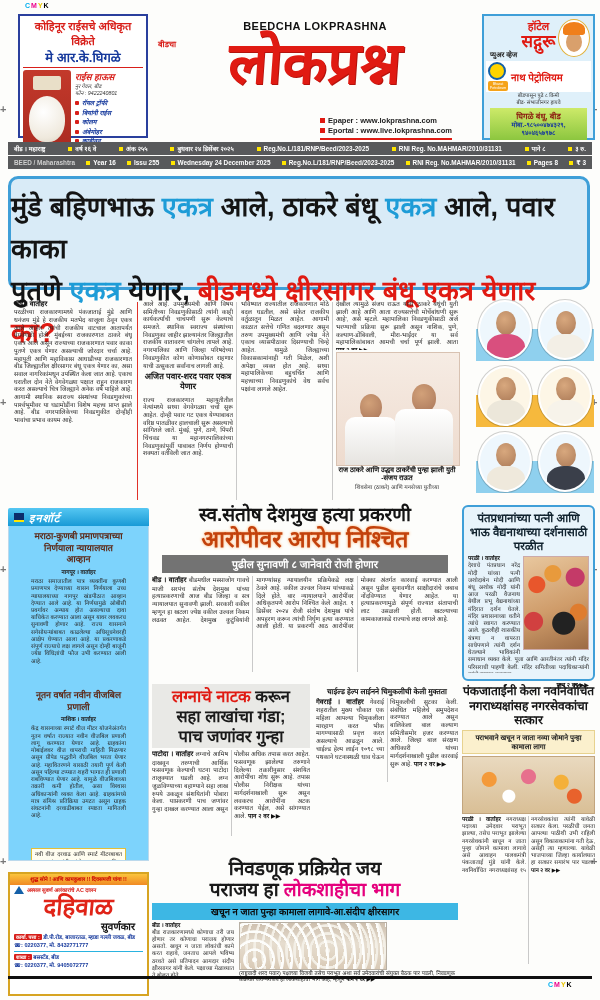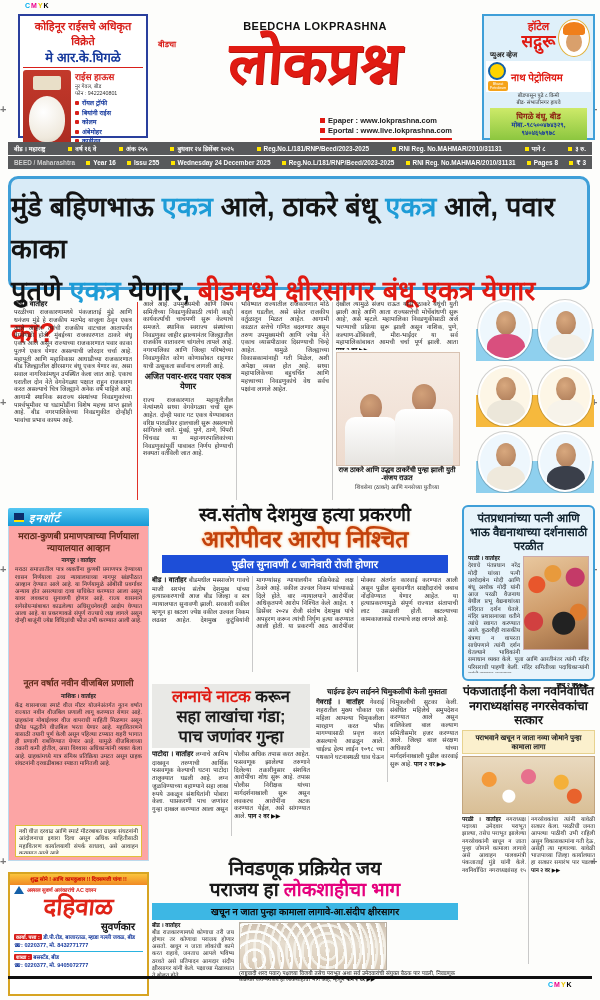--- a/index.html
+++ b/index.html
@@ -13,21 +13,21 @@
   
   .ad-rice{left:18px;top:14px;width:130px;height:124px;border:2px solid #2a3f9d;background:#fff;
            box-sizing:border-box;padding:2px 3px;text-align:center;}
   .ad-rice .tag{color:#d81f1a;font-weight:bold;font-size:11px;}
   .ad-rice .nm{color:#16399c;font-weight:bold;font-size:13px;border-bottom:1px solid #d81f1a;padding-bottom:1px;}
   .ad-rice .row{display:flex;margin-top:2px;text-align:left;}
   .bag{width:48px;height:84px;background:linear-gradient(180deg,#c3392b,#a92a20);border-radius:3px;position:relative;flex:none;}
   .bag:before{content:"";position:absolute;left:6px;top:26px;width:36px;height:46px;border-radius:50% 50% 45% 45%;
               background:radial-gradient(circle at 40% 35%,#fff,#efe9dd 70%,#d9d2c2);}
   .bag:after{content:"";position:absolute;left:10px;top:6px;width:28px;height:14px;background:#e9dfc8;border-radius:2px;}
-  .ricecol{padding-left:4px;font-size:6px;}
+  .ricecol{padding-left:4px;font-size:6px;font-style:italic;}
   .ricecol .shop{color:#d81f1a;font-weight:bold;font-size:9px;}
   .ricecol .adr{font-size:5.3px;color:#333;line-height:1.25;}
   .ricecol ul{margin:2px 0 0 0;padding:0;list-style:none;}
   .ricecol li{font-size:6.3px;font-weight:bold;color:#16399c;line-height:1.5;}
   .ricecol li:before{content:"";display:inline-block;width:4px;height:4px;background:#d81f1a;margin-right:3px;border-radius:1px;}
   
   .mast{left:150px;top:14px;width:330px;height:126px;text-align:center;}
   .citytag{position:absolute;left:8px;top:24px;color:#d81f1a;font-size:8px;font-weight:bold;}
   .engtitle{font-size:11px;font-weight:bold;letter-spacing:.5px;color:#111;margin-top:6px;}
   .logo{font-size:58px;line-height:1;font-weight:900;color:#e01a12;transform:skewX(-4deg);margin-top:2px;
@@ -88,29 +88,29 @@
   .oval{position:relative;width:54px;height:60px;border-radius:50%;border:2px solid #fff;box-sizing:border-box;
         box-shadow:0 0 0 1px rgba(0,0,0,.18);overflow:hidden;z-index:1;}
   .oval .fhd{position:absolute;left:16px;top:9px;width:20px;height:24px;border-radius:50%;background:radial-gradient(circle at 42% 35%,#d8a87e,#ab7a57);}
   .oval .fbd{position:absolute;left:7px;top:32px;width:38px;height:28px;border-radius:45% 45% 0 0;}
   
   .inshort{left:8px;top:508px;width:141px;height:360px;box-sizing:border-box;}
   .in-head{height:18px;background:linear-gradient(180deg,#55c7f2,#189ad6);display:flex;align-items:center;
            padding:0 6px;border-radius:2px 2px 0 0;}
   .in-head .flag{width:10px;height:7px;background:#0c2d6b;border-bottom:2px solid #ffe600;margin-right:5px;}
   .in-head .ttl{color:#fff;font-weight:bold;font-style:italic;font-size:11px;letter-spacing:1px;}
-  .in-body{background:#fca5a5;border:1px solid #bcd9ec;border-top:none;padding:5px 6px;height:335px;box-sizing:border-box;overflow:hidden;}
+  .in-body{background:#7dd3fc;border:1px solid #bcd9ec;border-top:none;padding:5px 22px;height:335px;box-sizing:border-box;overflow:hidden;}
   .in-title{font-size:9px;font-weight:bold;color:#5d2a18;text-align:center;line-height:1.3;}
   .in-byl{font-size:5.8px;font-weight:bold;text-align:center;color:#222;margin:2px 0;}
   .in-note{border:1.5px solid #e0bf3a;background:#fffdf0;padding:2px 3px;margin-top:5px;}
   
   .desh{left:152px;top:505px;width:306px;}
   .desh .h1{font-size:19px;font-weight:900;text-align:center;color:#141414;line-height:1.1;}
   .desh .h2{font-size:23px;font-weight:900;text-align:center;color:#c2410c;text-shadow:0 0 3px #ffab66;line-height:1.15;}
-  .desh .bar{margin:3px auto 3px auto;width:286px;background:#1d4ed8;color:#fff;font-size:10.5px;font-weight:bold;
+  .desh .bar{margin:3px auto 3px auto;width:286px;background:#737373;color:#fff;font-size:10.5px;font-weight:bold;
              text-align:center;padding:2px 0;}
   .desh .bodycols{columns:3;column-gap:7px;column-rule:1px solid #c9c9c9;height:96px;overflow:hidden;}
   
   .pmbox{left:462px;top:505px;width:133px;height:176px;border:2px solid #3f9fd8;background:#e8f4fb;border-radius:6px;
          box-sizing:border-box;padding:4px;}
   .pmbox .h{font-size:11.5px;font-weight:900;text-align:center;color:#10222e;line-height:1.22;}
   .pm-photo{width:64px;height:92px;float:right;margin:1px 0 1px 3px;border:1px solid #caa;
     background:
       radial-gradient(circle at 62% 72%, #222 0 11px, transparent 12px),
       radial-gradient(circle at 20% 30%, #e8562c 0 8px, transparent 9px),

